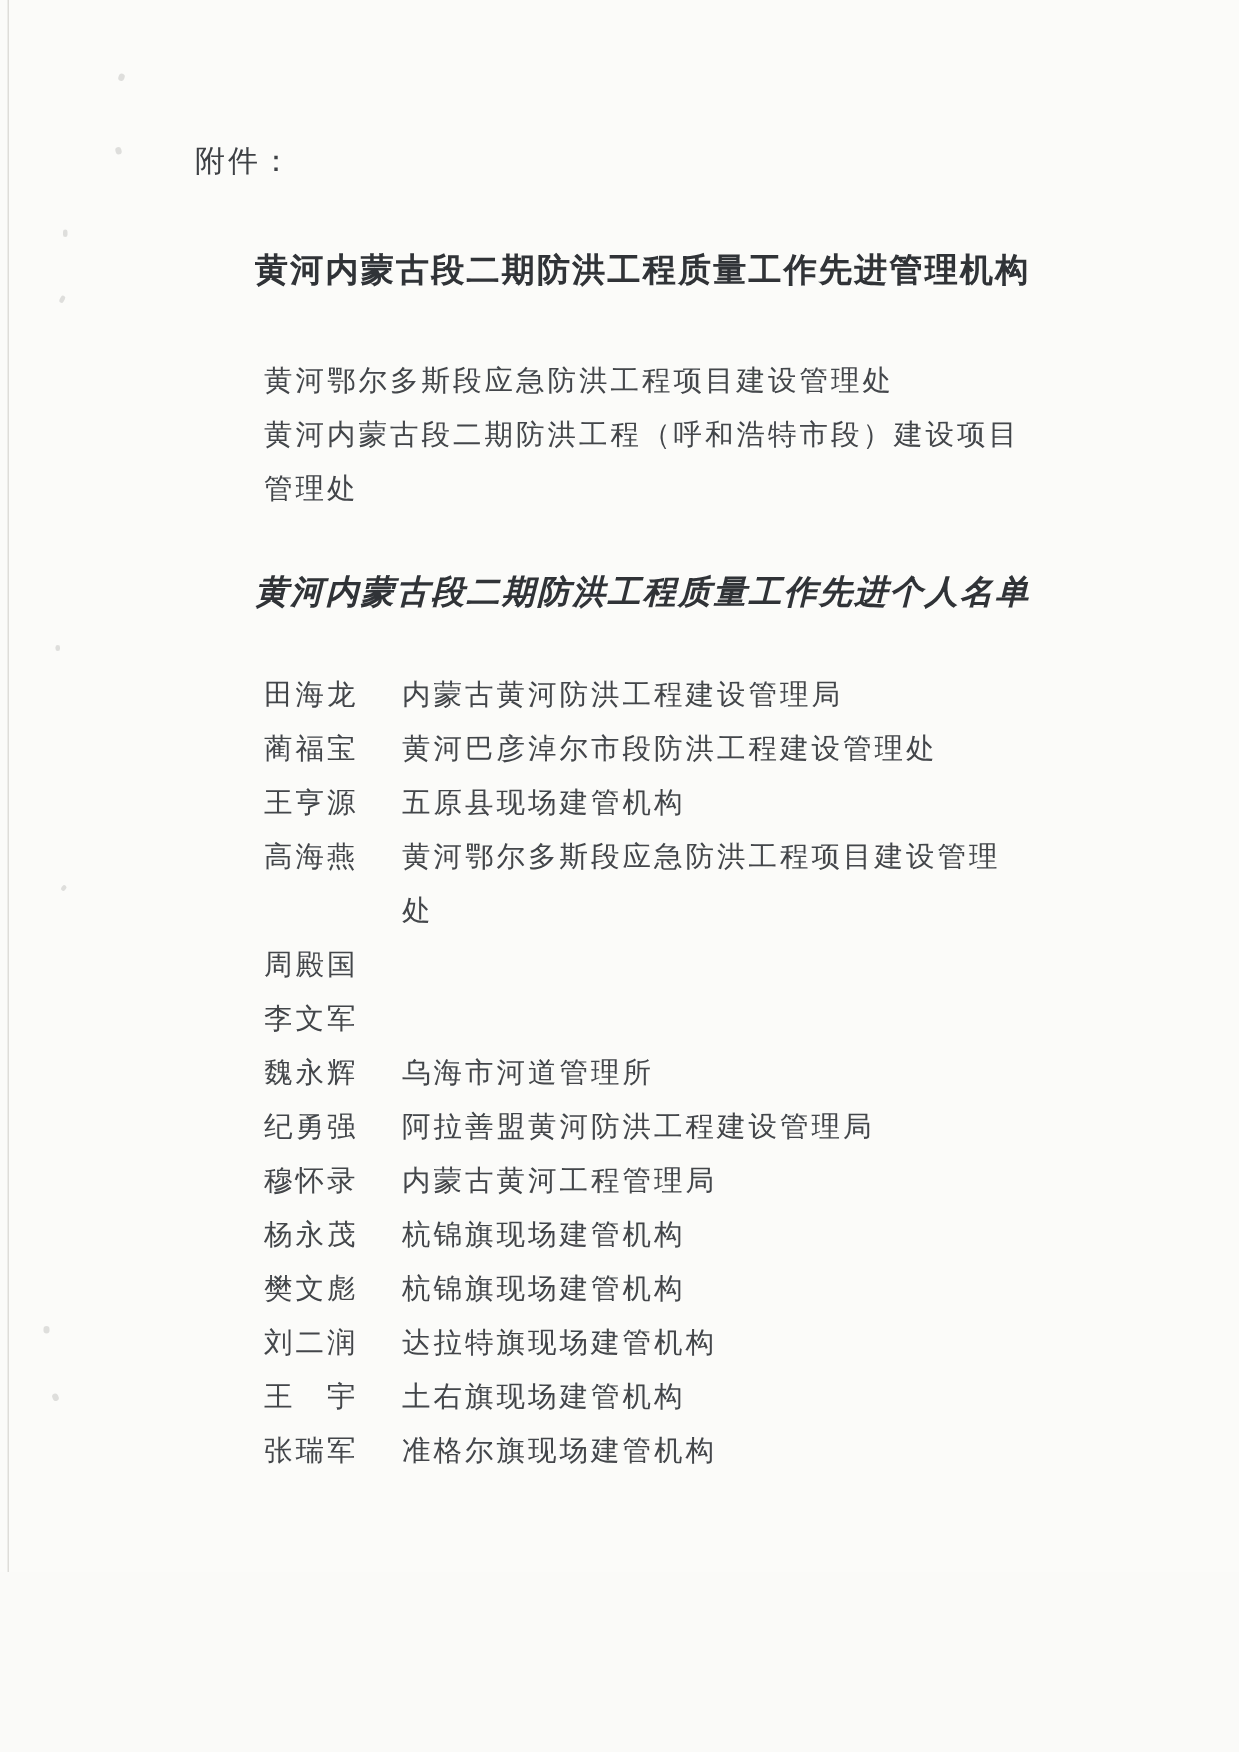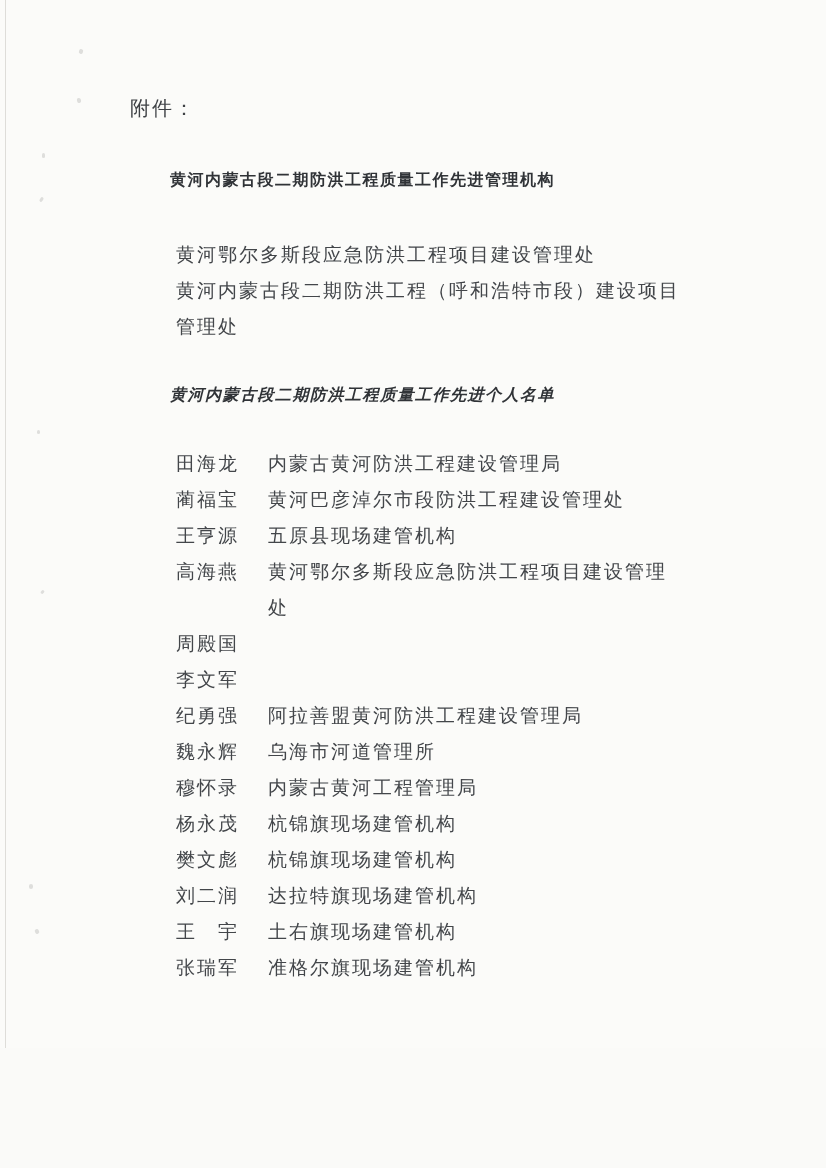--- a/index.html
+++ b/index.html
@@ -47,21 +47,21 @@
     position: absolute;
     left: 130px; top: 90px;
     font-size: 20px;
     line-height: 36px;
     letter-spacing: 2px;
     color: #3e4145;
   }
   .section-title {
     position: absolute;
     left: 170px;
-    font-size: 16px;
+    font-size: 22px;
     font-weight: bold;
     line-height: 36px;
     letter-spacing: 1.5px;
     color: #303337;
     white-space: nowrap;
   }
   .title-orgs   { top: 162px; }
   .title-people { top: 377px; font-style: italic; }
 
   .org-list {
@@ -138,26 +138,26 @@
       <span class="person-org">黄河鄂尔多斯段应急防洪工程项目建设管理
 处</span>
     </div>
     <div class="person-row">
       <span class="person-name">周殿国</span>
     </div>
     <div class="person-row">
       <span class="person-name">李文军</span>
     </div>
     <div class="person-row">
+      <span class="person-name">魏永辉</span>
+      <span class="person-org">乌海市河道管理所</span>
+    </div>
+    <div class="person-row">
       <span class="person-name">纪勇强</span>
       <span class="person-org">阿拉善盟黄河防洪工程建设管理局</span>
-    </div>
-    <div class="person-row">
-      <span class="person-name">魏永辉</span>
-      <span class="person-org">乌海市河道管理所</span>
     </div>
     <div class="person-row">
       <span class="person-name">穆怀录</span>
       <span class="person-org">内蒙古黄河工程管理局</span>
     </div>
     <div class="person-row">
       <span class="person-name">杨永茂</span>
       <span class="person-org">杭锦旗现场建管机构</span>
     </div>
     <div class="person-row">

